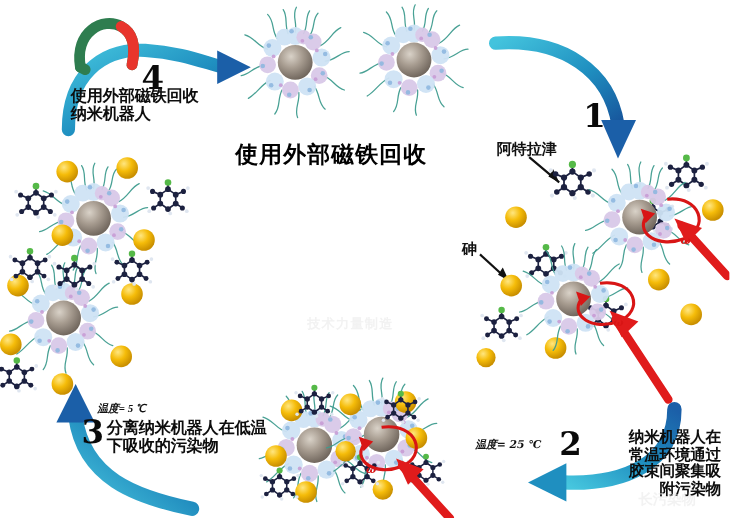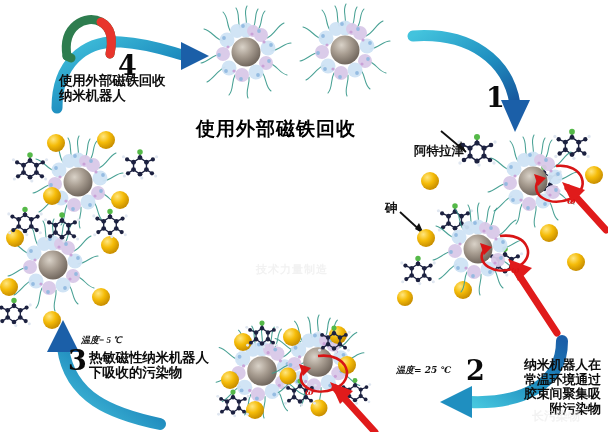--- a/index.html
+++ b/index.html
@@ -306,33 +306,33 @@
     <use href="#atz" transform="translate(14,313) scale(0.9)"></use>
   </svg>
 
   <div class="abs title" style="left:196px;top:116px;">使用外部磁铁回收</div>
 
   <div class="abs stepnum" style="left:118px;top:52px;">4</div>
   <div class="abs cn" style="left:59px;top:73px;font-size:13.5px;">使用外部磁铁回收
 纳米机器人</div>
 
   <div class="abs stepnum" style="left:486px;top:84px;">1</div>
-  <div class="abs lbl" style="left:414px;top:116px;margin-top:27px;">阿特拉津</div>
+  <div class="abs lbl" style="left:414px;top:116px;">阿特拉津</div>
   <div class="abs lbl" style="left:385px;top:200px;">砷</div>
 
   <div class="abs temp" style="left:396px;top:364px;">温度= 25 ℃</div>
   <div class="abs stepnum" style="left:466px;top:357px;">2</div>
   <div class="abs cn" style="left:524px;top:358px;font-size:13px;text-align:right;">纳米机器人在
 常温环境通过
 胶束间聚集吸
 附污染物</div>
 
   <div class="abs temp" style="left:81px;top:334px;font-family:Liberation Serif, serif;">温度= 5 ℃</div>
   <div class="abs stepnum" style="left:68px;top:347px;">3</div>
-  <div class="abs cn" style="left:89px;top:350px;font-size:13.5px;">热敏磁性纳米机器人
+  <div class="abs cn" style="left:89px;top:350px;font-size:13.5px;">分离纳米机器人在低温
   下吸收的污染物</div>
 
   <div class="abs omega" style="left:567px;top:196px;">ω</div>
   <div class="abs omega" style="left:511px;top:265px;">ω</div>
   <div class="abs omega" style="left:305px;top:387px;">ω</div>
 
   <div class="abs wm" style="left:256px;top:262px;">技术力量制造</div>
   <div class="abs wm2" style="left:520px;top:408px;opacity:.5;">长污染物</div>
 
 </div>

